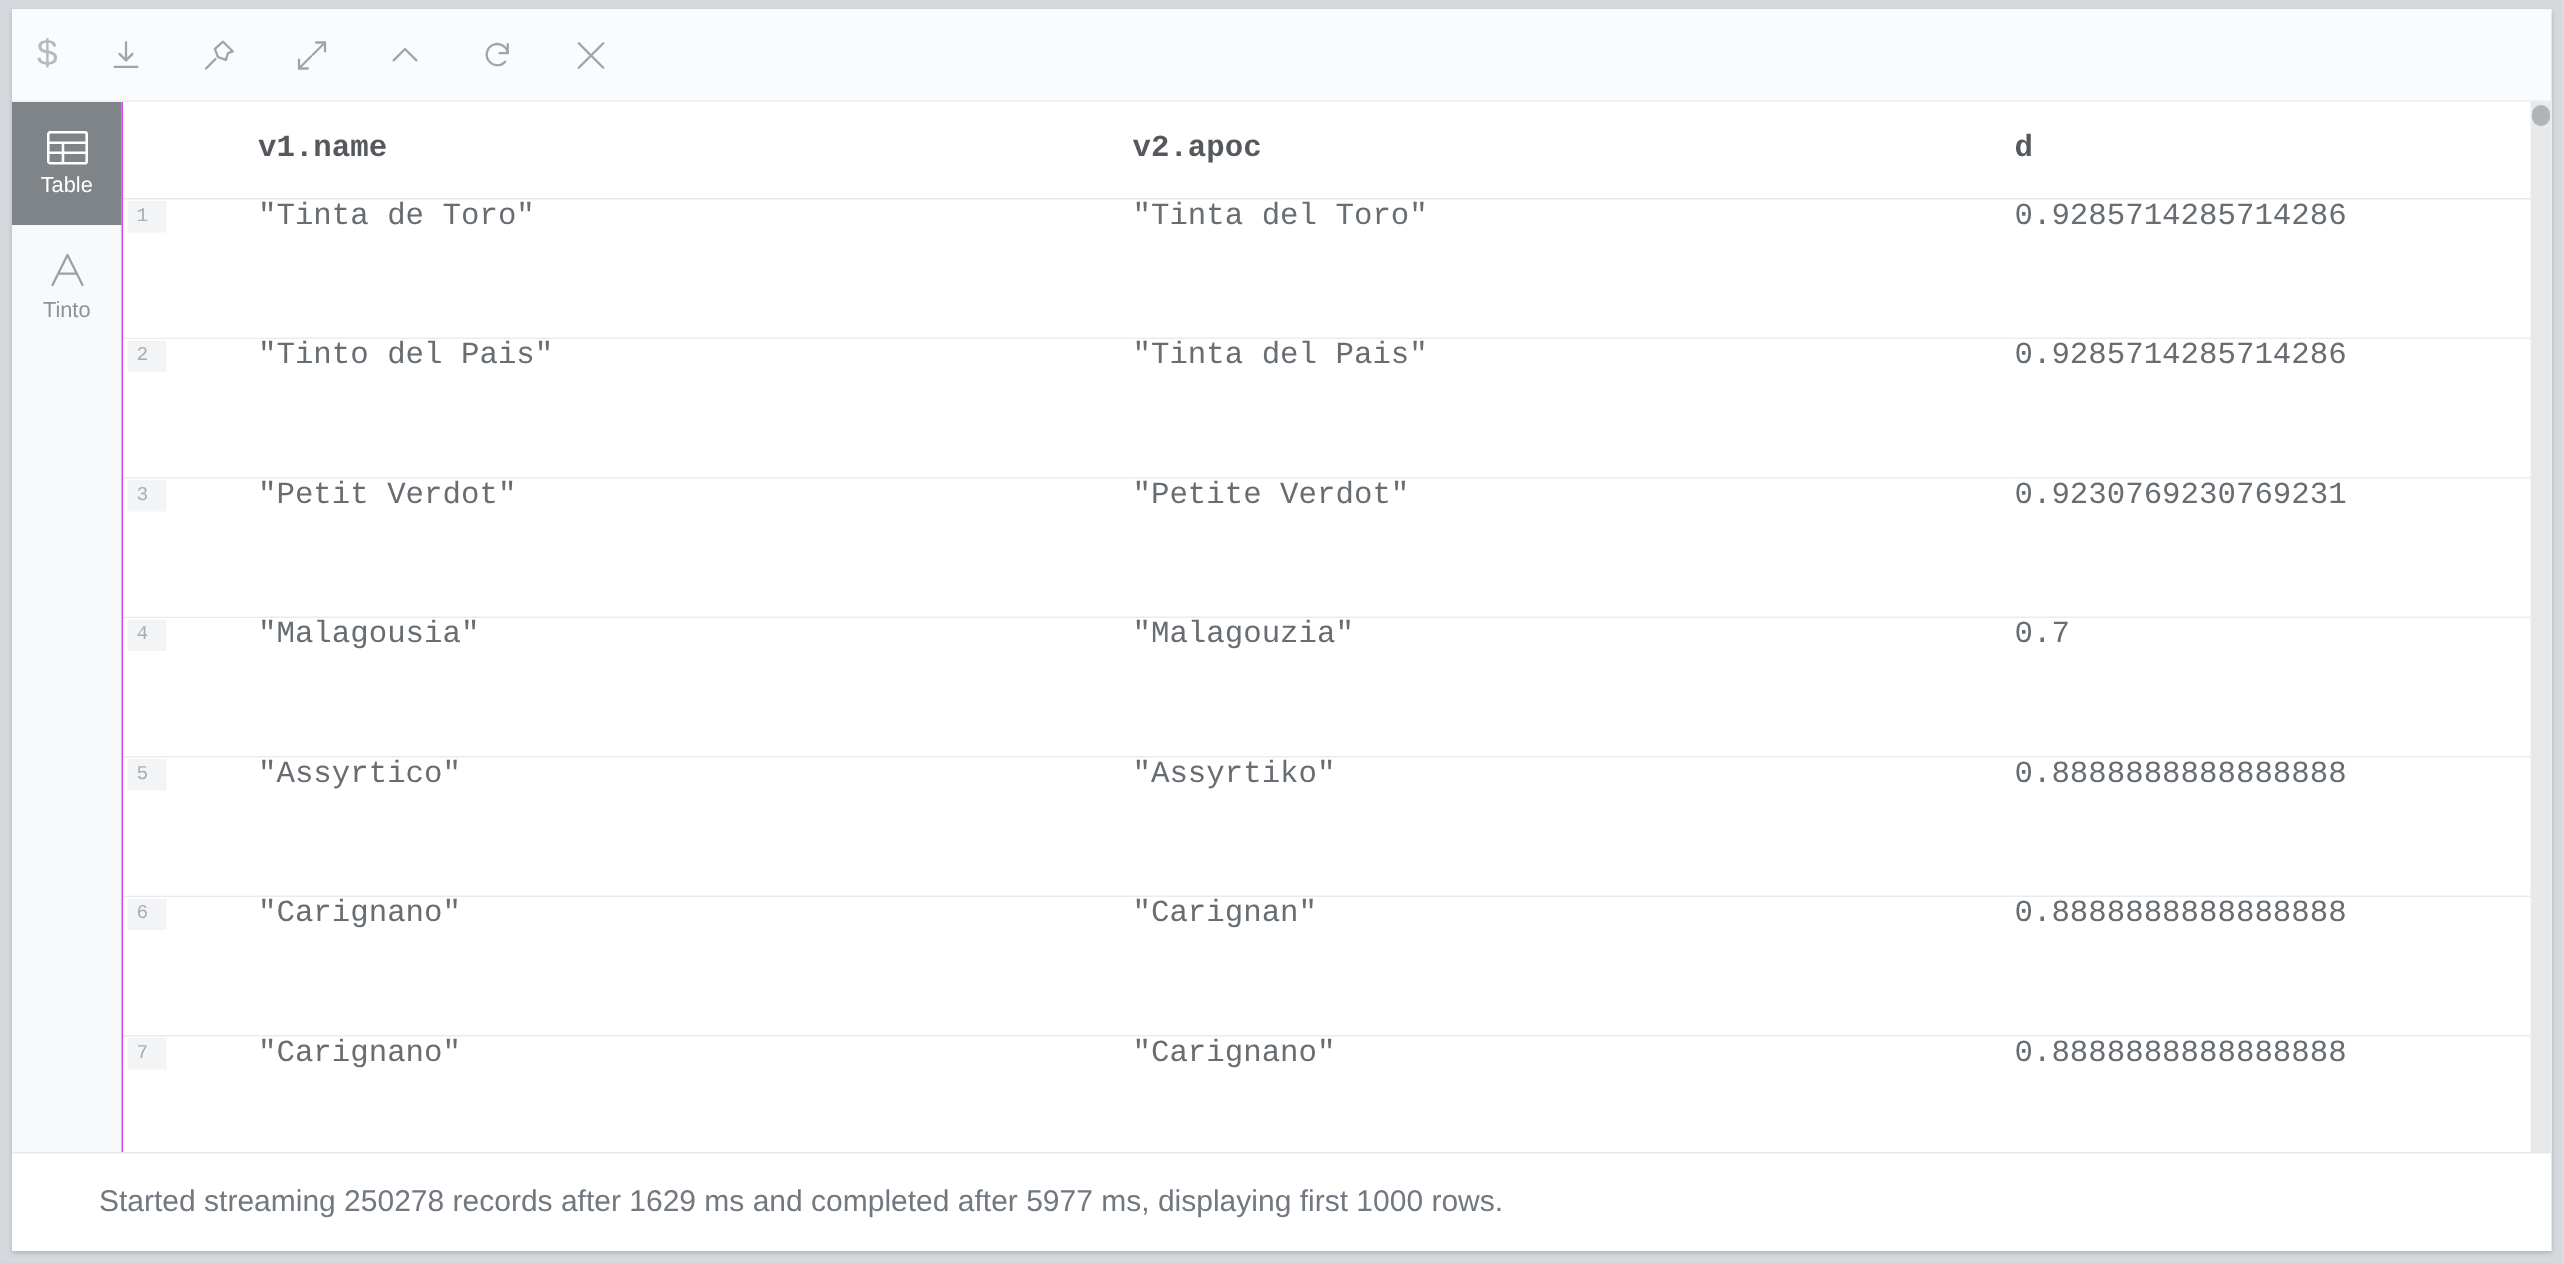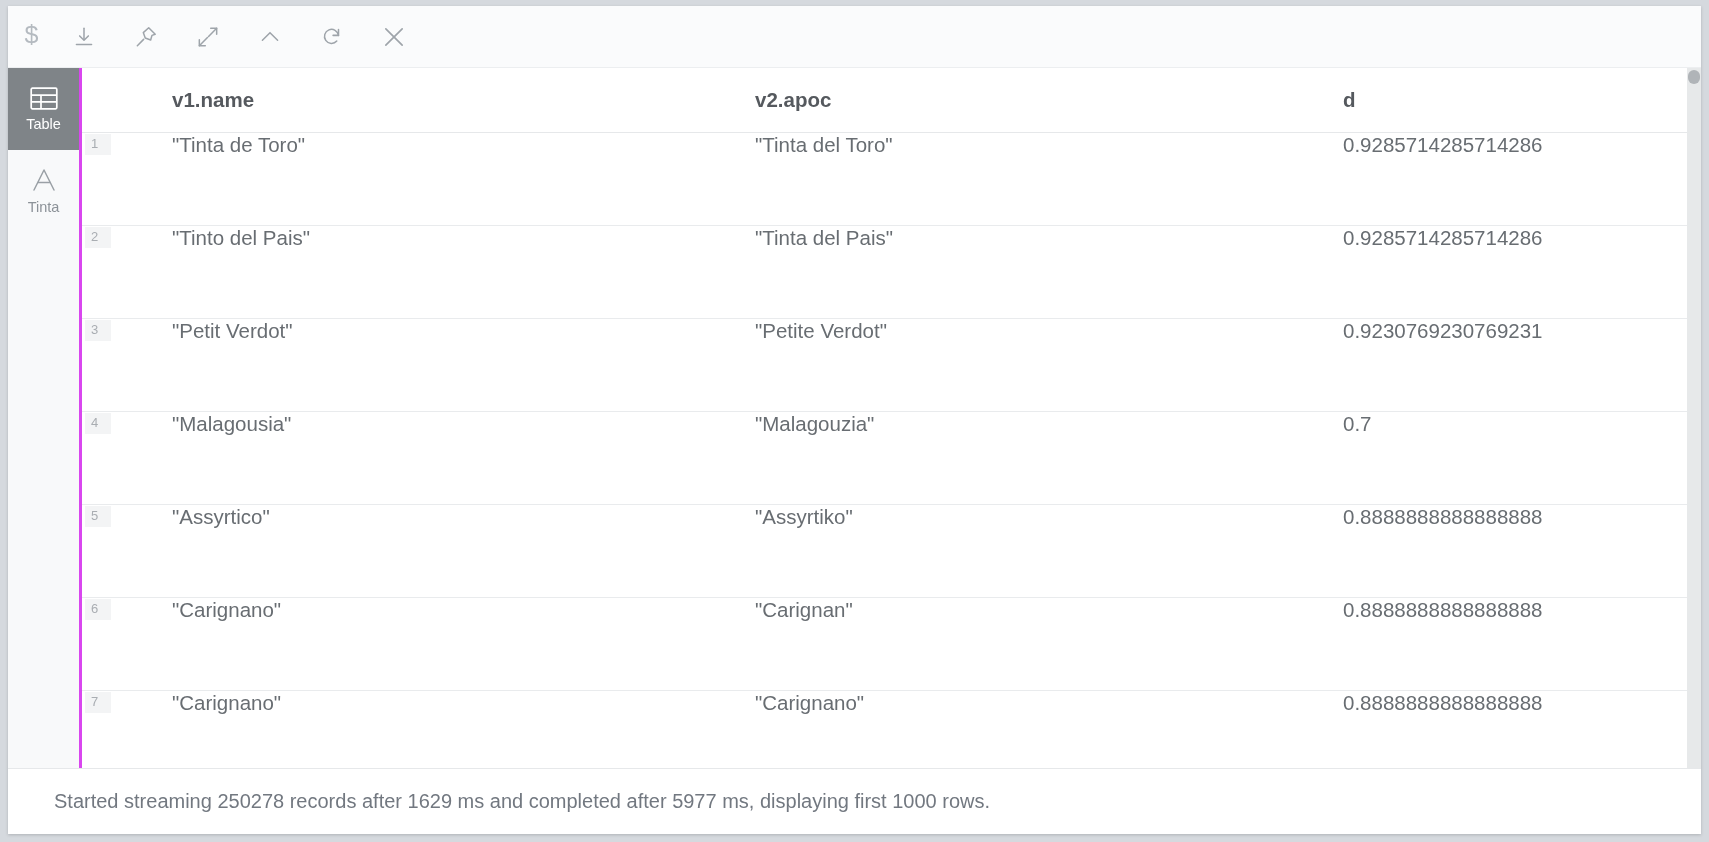--- a/index.html
+++ b/index.html
@@ -78,21 +78,21 @@
   }
 
   
   #viewbar {
     width: 74px;
     min-width: 74px;
     background: #f8f9fa;
     display: flex;
     flex-direction: column;
     align-items: stretch;
-    border-right: 3px solid #d946ef;
+    border-right: 1px solid #d946ef;
   }
   .viewitem {
     height: 82px;
     display: flex;
     flex-direction: column;
     align-items: center;
     justify-content: center;
     gap: 7px;
     cursor: pointer;
     color: #9aa0a6;
@@ -132,20 +132,21 @@
     flex: 1;
     min-width: 0;
     overflow: hidden;
     position: relative;
   }
 
   table.resulttable {
     width: 100%;
     border-collapse: collapse;
     table-layout: fixed;
+    font-family: Liberation Mono, monospace;
   }
   table.resulttable col.c-num { width: 90px; }
   table.resulttable col.c-a   { width: 583px; }
   table.resulttable col.c-b   { width: 588px; }
   table.resulttable col.c-c   { width: auto; }
 
   table.resulttable thead th {
     height: 64px;
     text-align: left;
     vertical-align: middle;
@@ -210,21 +211,21 @@
   }
 
   
   #statusbar {
     height: 66px;
     min-height: 66px;
     background: #ffffff;
     border-top: 1px solid #e6e8ea;
     display: flex;
     align-items: center;
-    padding-left: 46px;
+    padding-left: 58px;
   }
   #statustext {
     font-size: 20px;
     color: #727880;
   }
 </style>
 </head>
 <body>
 
 <div id="frame">
@@ -307,21 +308,21 @@
         <span class="vlabel">Table</span>
       </div>
 
       <div class="viewitem">
         <span>
           <svg width="28" height="26" viewBox="0 0 28 26" fill="none" stroke="currentColor" stroke-width="1.5" stroke-linecap="round" stroke-linejoin="round">
             <path d="M4 23L14 3l10 20"></path>
               <path d="M8.2 15.4h11.6"></path>
           </svg>
         </span>
-        <span class="vlabel">Tinta</span>
+        <span class="vlabel">Tinto</span>
       </div>
 
 
     </div>
 
     <div id="results">
 
       <div id="tablewrap">
 
         <div id="tablescroll">

